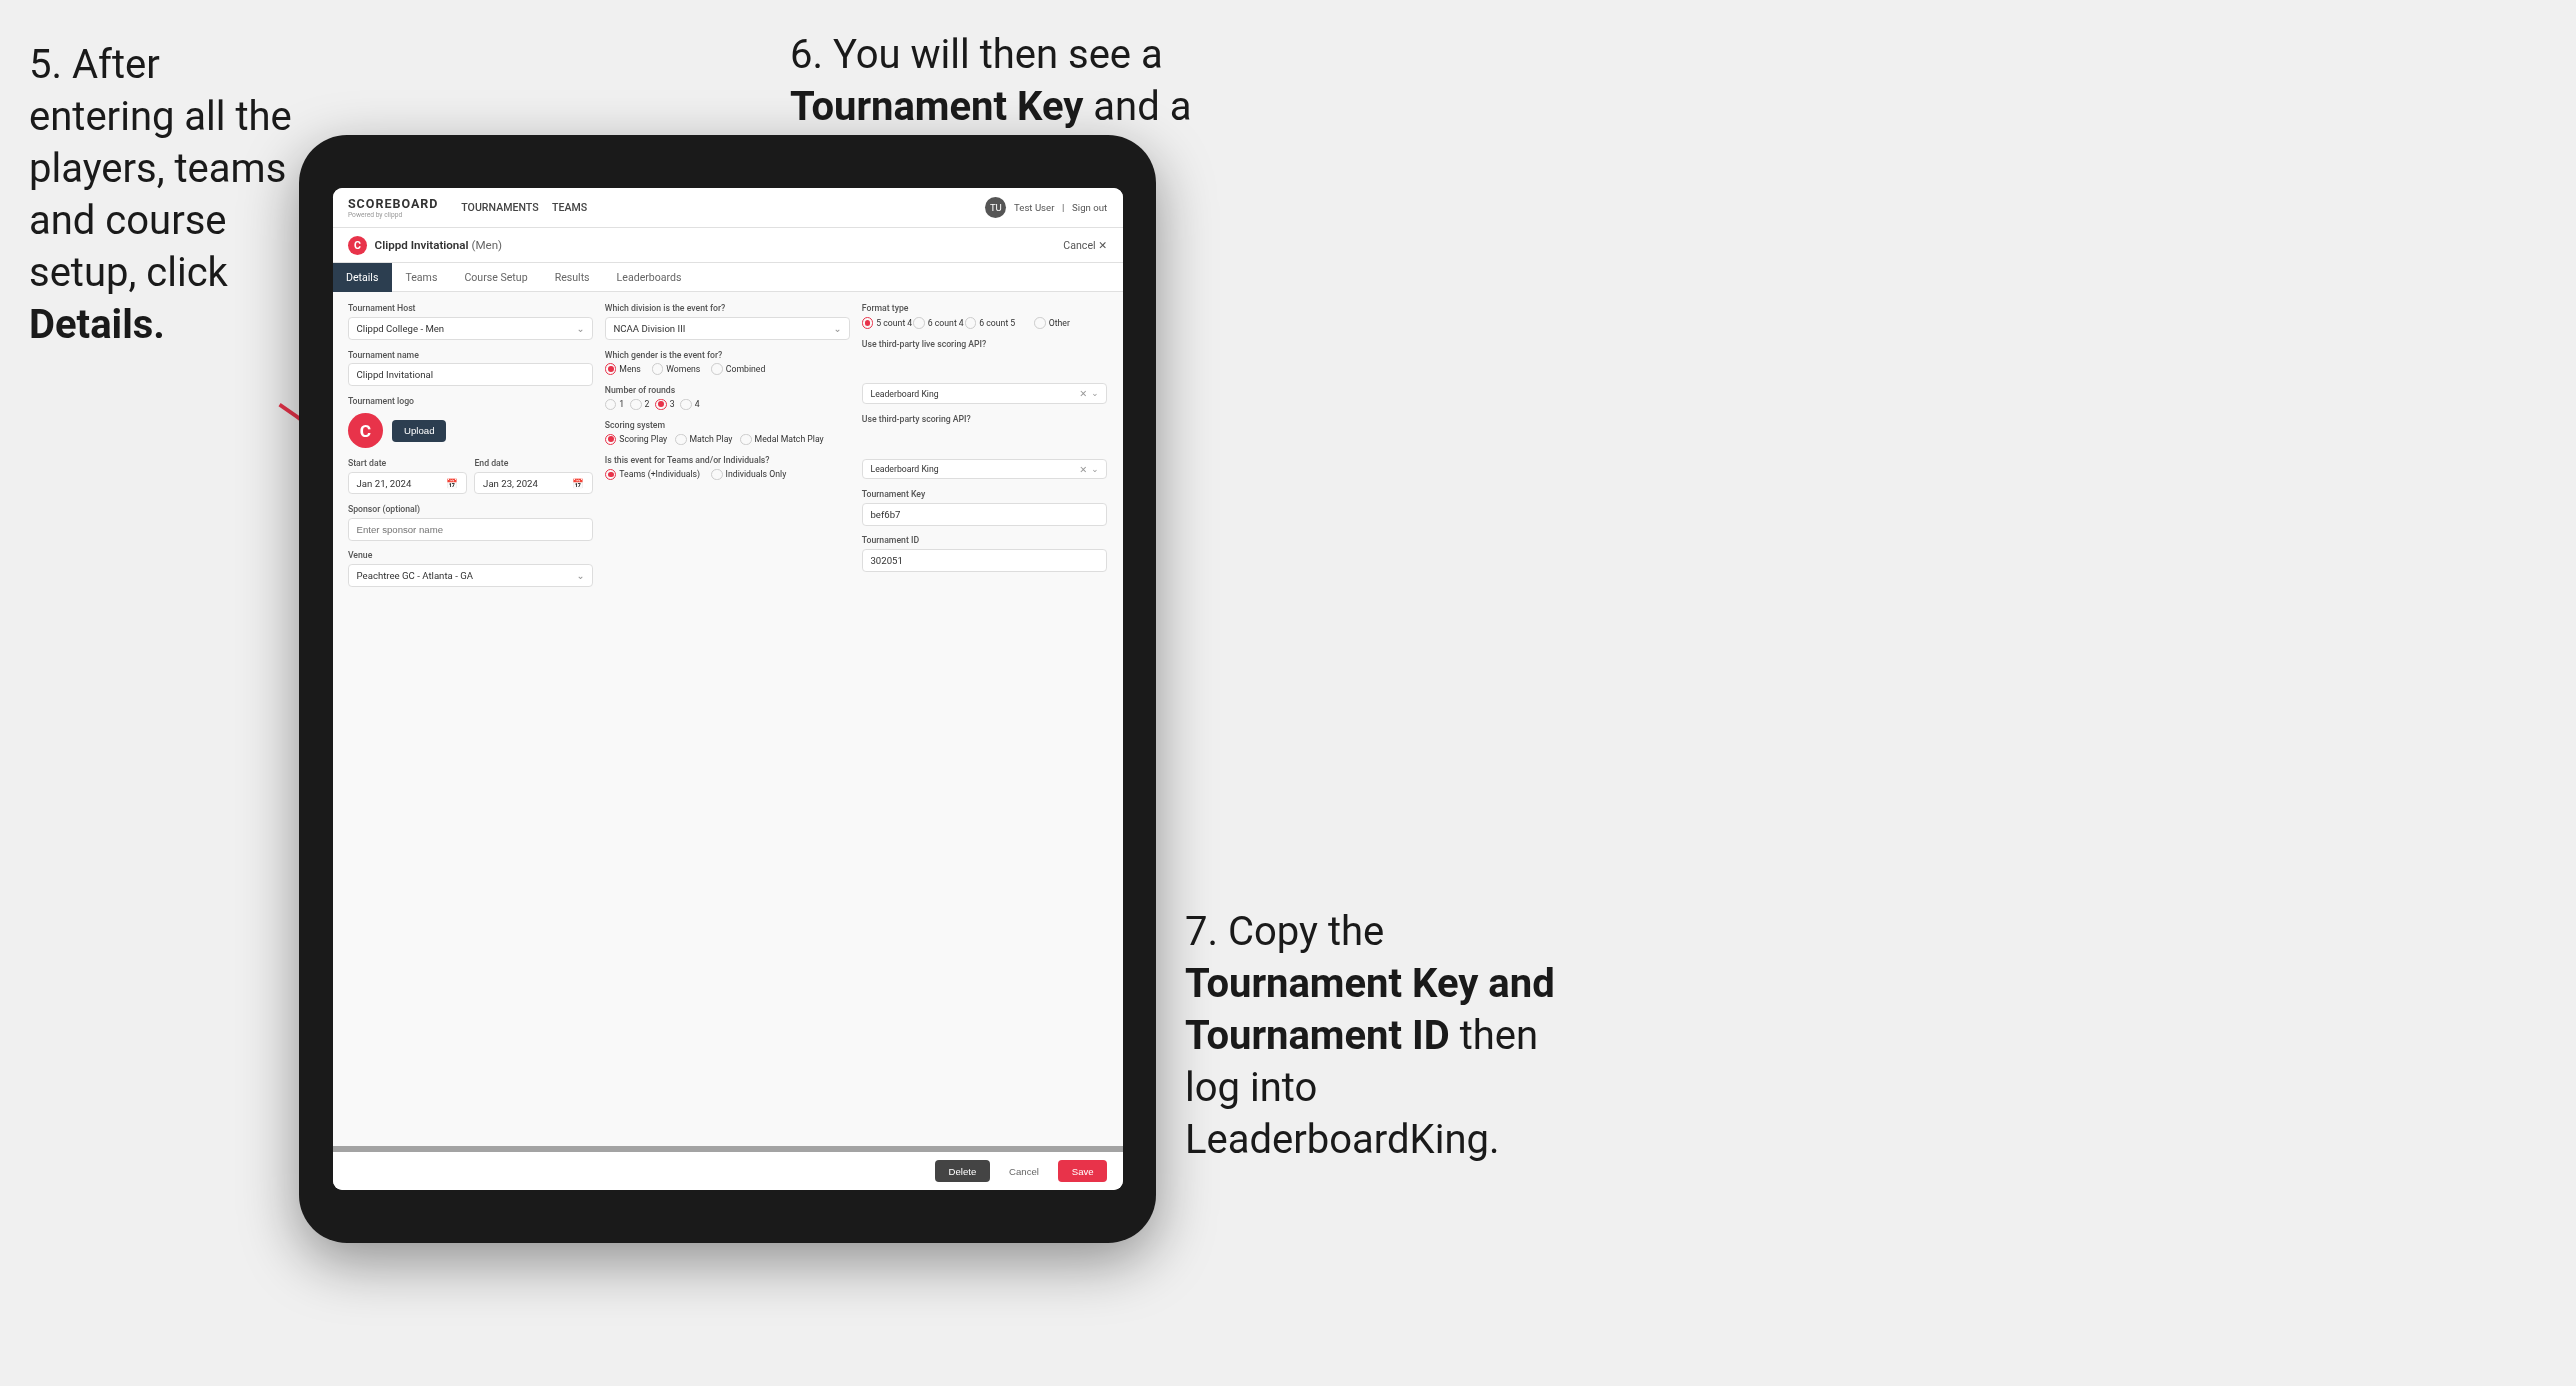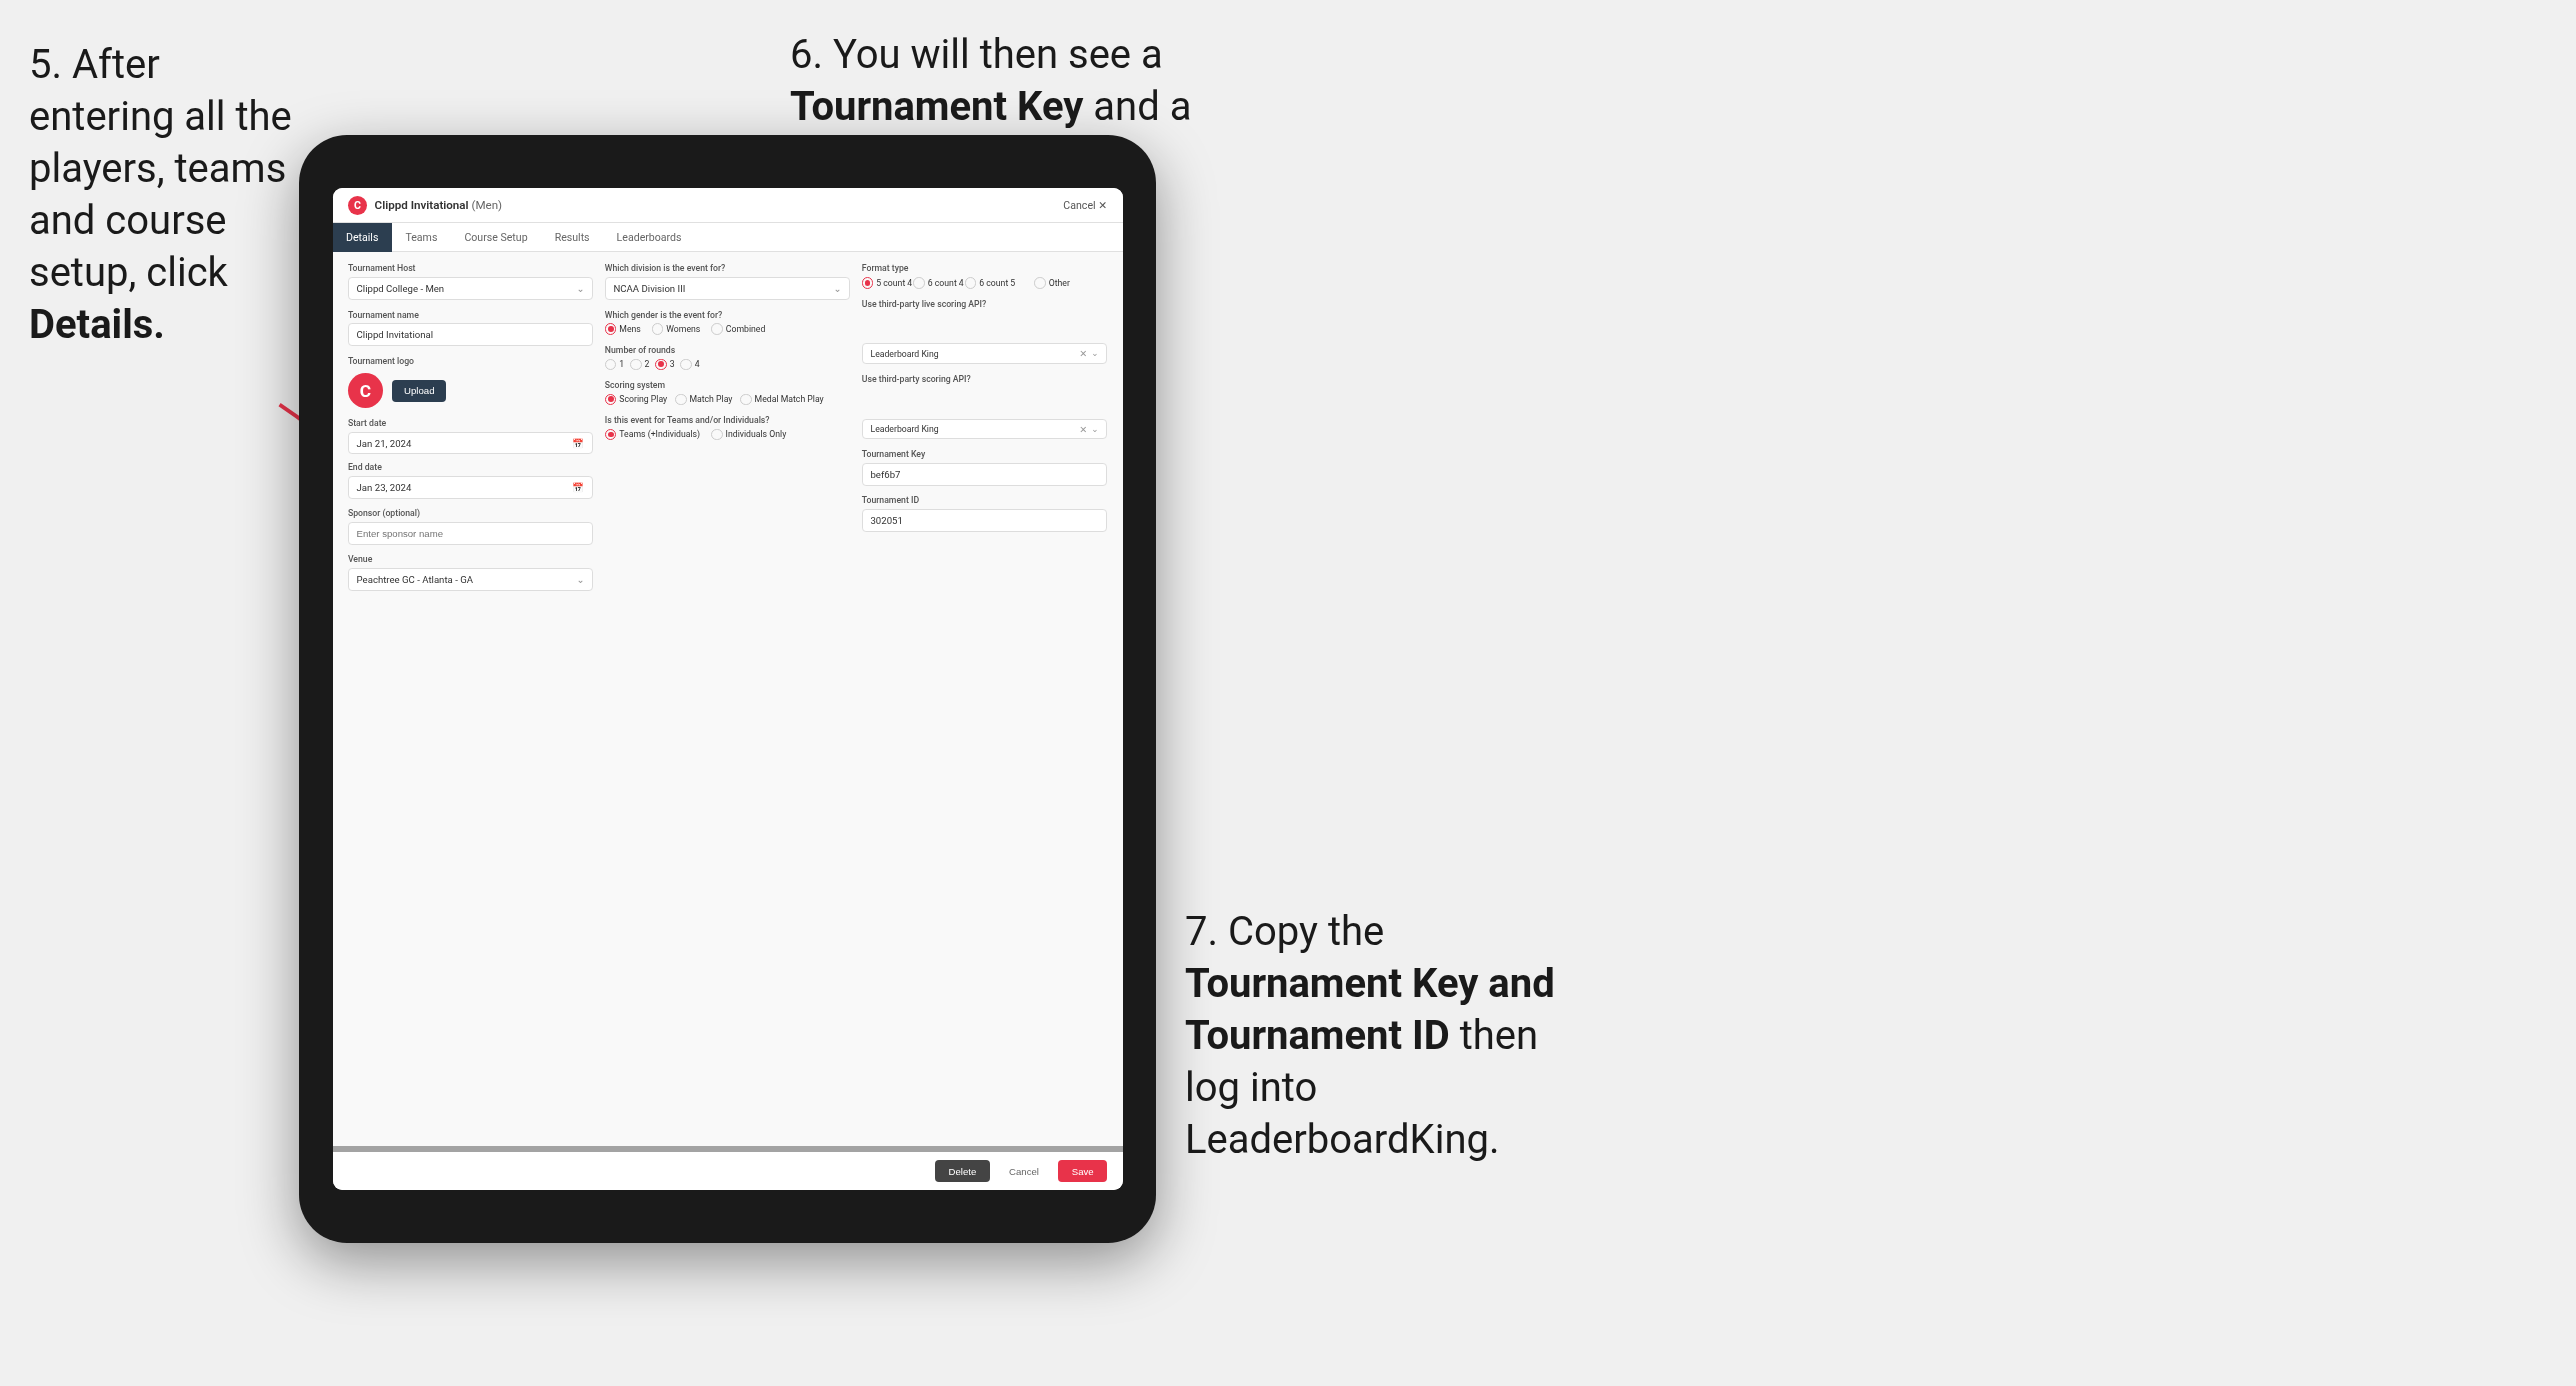--- a/index.html
+++ b/index.html
@@ -271,21 +271,21 @@
       border: none;
       padding: 5.8px 11.6px;
       border-radius: 3.9px;
       font-size: 9.6px;
       cursor: pointer;
     }
 
     
     .date-row {
       display: grid;
-      grid-template-columns: 1fr;
+      grid-template-columns: 1fr 1fr;
       gap: 7.7px;
     }
 
     
     .radio-group {
       display: flex;
       align-items: center;
       gap: 11px;
       flex-wrap: wrap;
     }
@@ -424,20 +424,36 @@
   </defs>
 
   <path d="M 290 420 Q 380 480 430 560" stroke="#e8334a" stroke-width="4" fill="none" marker-end="url(#arrowhead1)"></path>
 
   <path d="M 1080 240 Q 1080 480 1020 600" stroke="#e8334a" stroke-width="4" fill="none" marker-end="url(#arrowhead2)"></path>
 </svg>
 
 <div class="tablet" style="left:299px; top:135px; width:857px; height:1108px;">
   <div class="tablet-screen">
 
+    <div class="top-nav">
+      <div class="scoreboard-logo">
+        <span class="scoreboard-title">SCOREBOARD</span>
+        <span class="scoreboard-subtitle">Powered by clippd</span>
+      </div>
+      <div class="nav-links">
+        <a class="nav-link">TOURNAMENTS</a>
+        <a class="nav-link">TEAMS</a>
+      </div>
+      <div class="nav-right">
+        <div class="user-icon">TU</div>
+        <span>Test User</span>
+        <span>|</span>
+        <a style="color:#555; text-decoration:none; font-size:9.6px;">Sign out</a>
+      </div>
+    </div>
 
     <div class="tournament-header">
       <div class="tournament-logo-c">C</div>
       <span class="tournament-name">
         <span>Clippd Invitational</span>
         <span style="font-weight:400; color:#666;">(Men)</span>
       </span>
       <span class="cancel-btn">Cancel ✕</span>
     </div>
 

